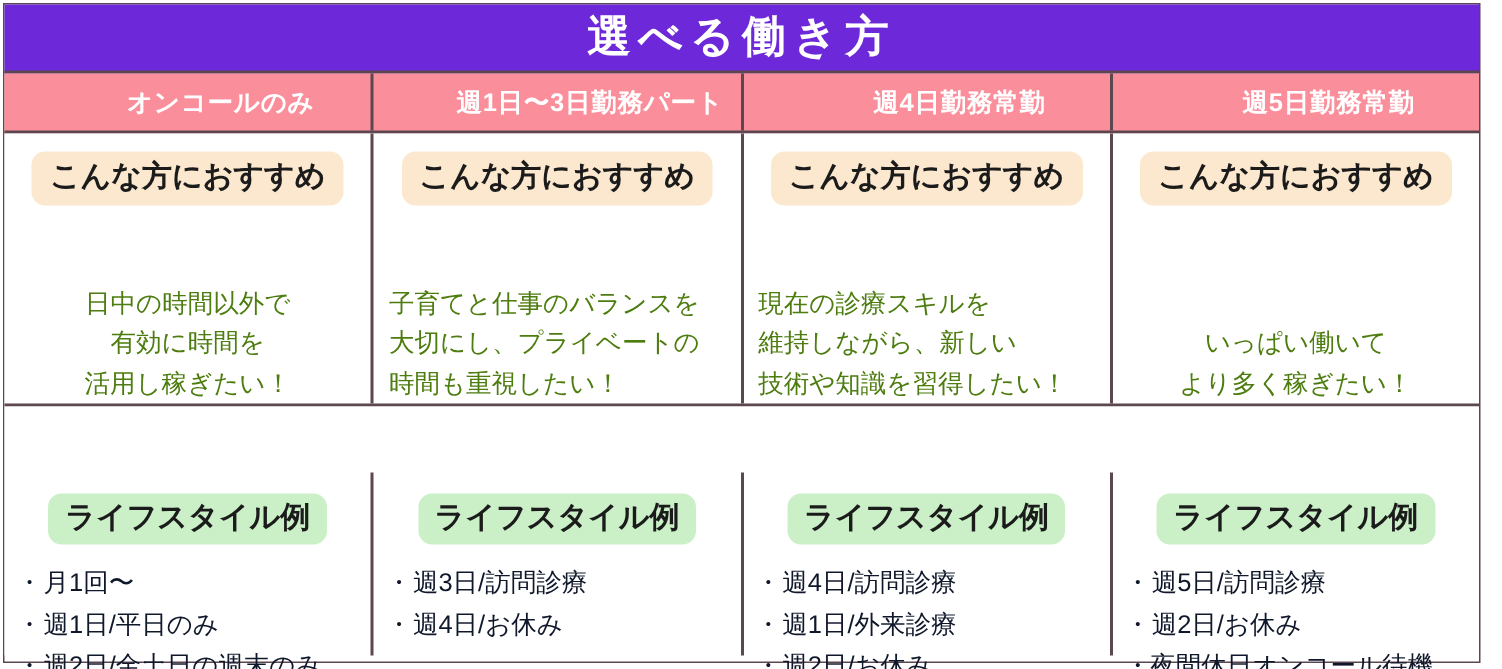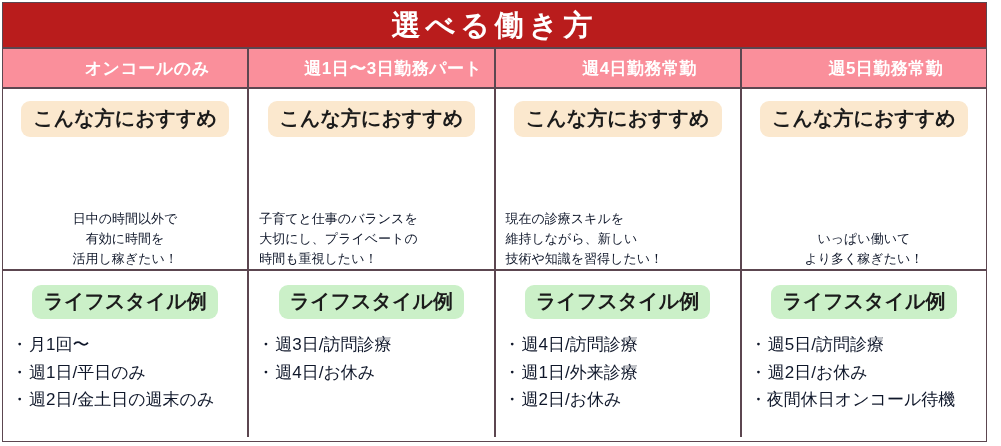--- a/index.html
+++ b/index.html
@@ -22,21 +22,21 @@
     height: 440px;
     box-sizing: border-box;
     border: 1px solid #5c4650;
     background: #ffffff;
   }
 
   
   .title-row {
     height: 46px;
     box-sizing: border-box;
-    background: #b91c1c;
+    background: #6d28d9;
     border-bottom: 2px solid #5c4650;
     display: flex;
     align-items: center;
     justify-content: center;
   }
   .title-text {
     color: #ffffff;
     font-size: 29px;
     font-weight: bold;
     letter-spacing: 5px;
@@ -99,43 +99,44 @@
     color: #1b1b1b;
   }
   .badge-cream {
     background: #fbe8ce;
     font-size: 20px;
     padding: 7px 12px 9px 12px;
   }
 
   .rec-body {
     margin-top: 16px;
-    font-size: 13px;
+    font-size: 17px;
     line-height: 1.55;
-    color: #0f172a;
+    color: #4d7c0f;
     width: 100%;
   }
   .rec-body.center { text-align: center; }
   .rec-body.left   { text-align: left; }
 
   
   .life-row {
     height: 166px;
     box-sizing: border-box;
     display: flex;
     background: #ffffff;
   }
   .life-cell {
     flex: 1 1 0;
     box-sizing: border-box;
     border-right: 2px solid #5c4650;
     padding: 14px 8px 0 8px;
     display: flex;
     flex-direction: column;
     align-items: center;
+    margin-top: 44px;
   }
   .life-cell:last-child { border-right: none; }
 
   .badge-green {
     background: #cbf0c8;
     font-size: 20px;
     padding: 6px 11px 8px 11px;
   }
 
   .life-list {

